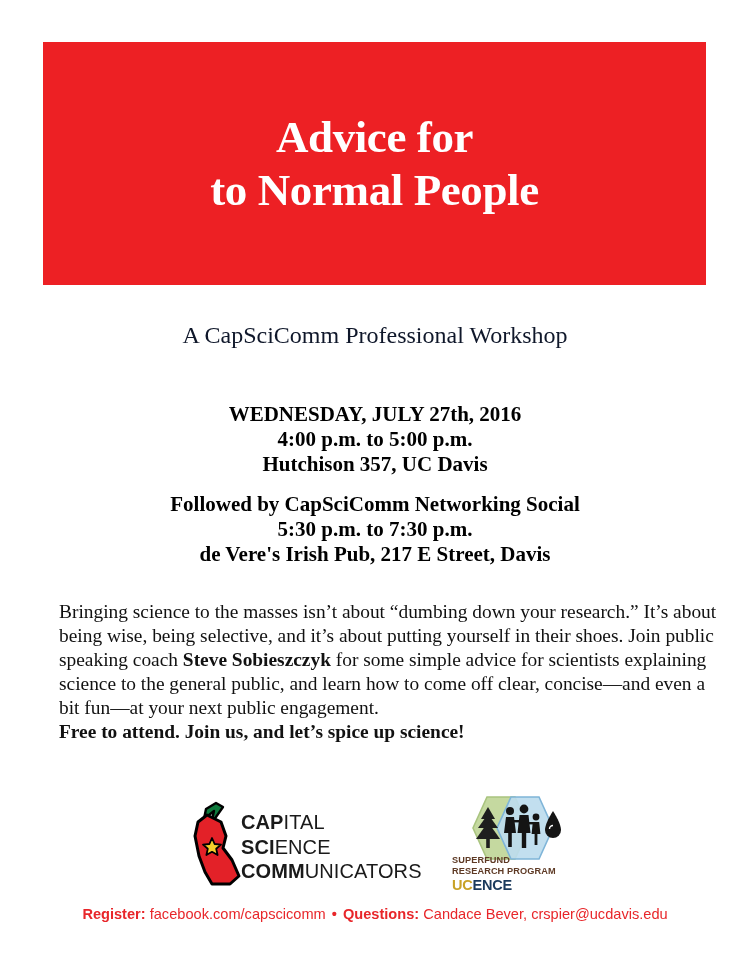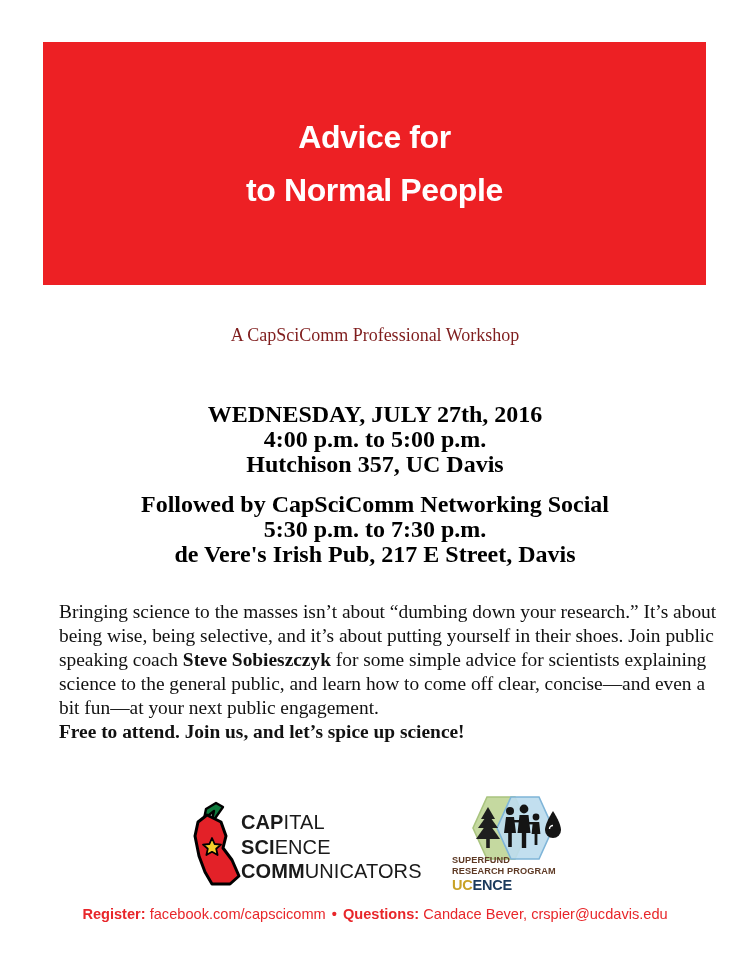--- a/index.html
+++ b/index.html
@@ -23,54 +23,54 @@
     top: 42px;
     width: 663px;
     height: 243px;
     background: #ED2024;
     display: flex;
     flex-direction: column;
     align-items: center;
     justify-content: center;
   }
   #title-banner .t-line {
-    font-family: Liberation Sans, sans-serif;
-    font-weight: bold;
-    font-size: 32px;
+    font-family: Liberation Serif, serif;
+    font-weight: bold;
+    font-size: 45px;
     line-height: 53px;
     color: #ffffff;
     letter-spacing: -0.4px;
     white-space: nowrap;
   }
 
   
   #subtitle-block {
     position: absolute;
     left: 0;
     top: 322px;
     width: 750px;
     text-align: center;
   }
   #subtitle-block .sub-line {
-    font-size: 18px;
+    font-size: 24px;
     line-height: 26px;
-    color: #7f1d1d;
+    color: #0f172a;
   }
 
   
   #event-details {
     position: absolute;
     left: 0;
     top: 402px;
     width: 750px;
     text-align: center;
   }
   #event-details .ev-line {
     font-weight: bold;
-    font-size: 24px;
+    font-size: 21px;
     line-height: 24.8px;
     color: #000000;
   }
   #event-details .ev-gap {
     height: 16px;
   }
 
   
   #body-copy {
     position: absolute;

